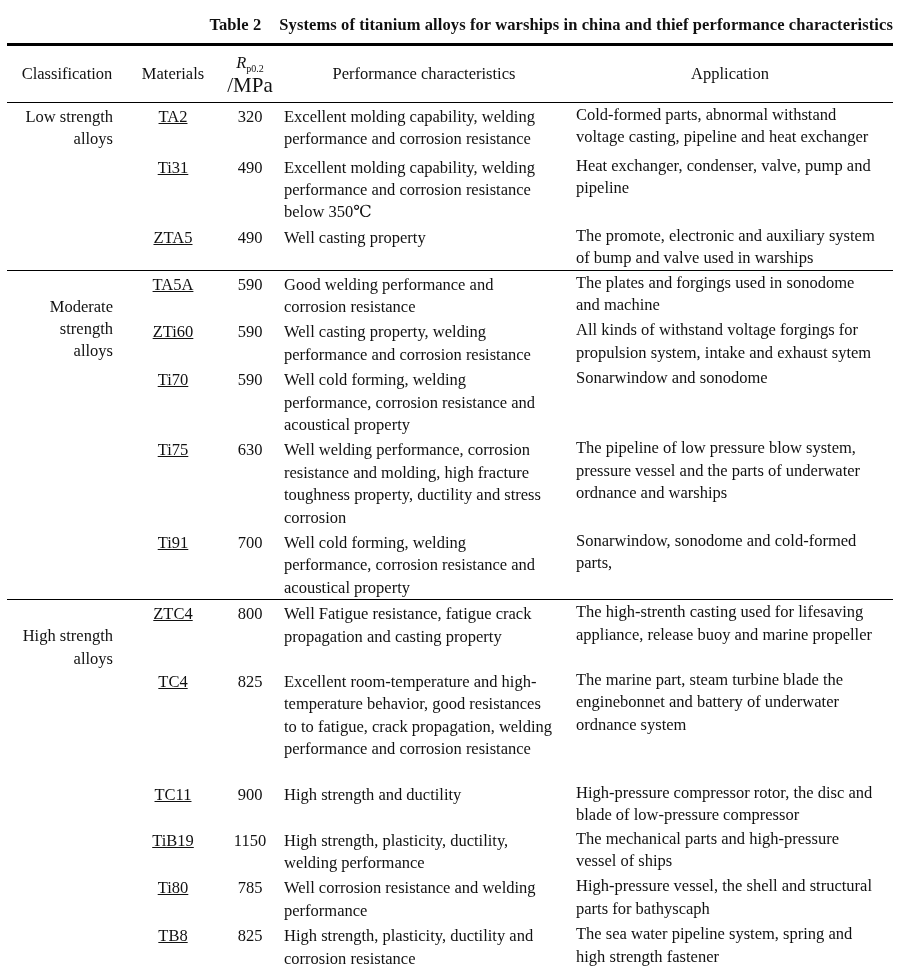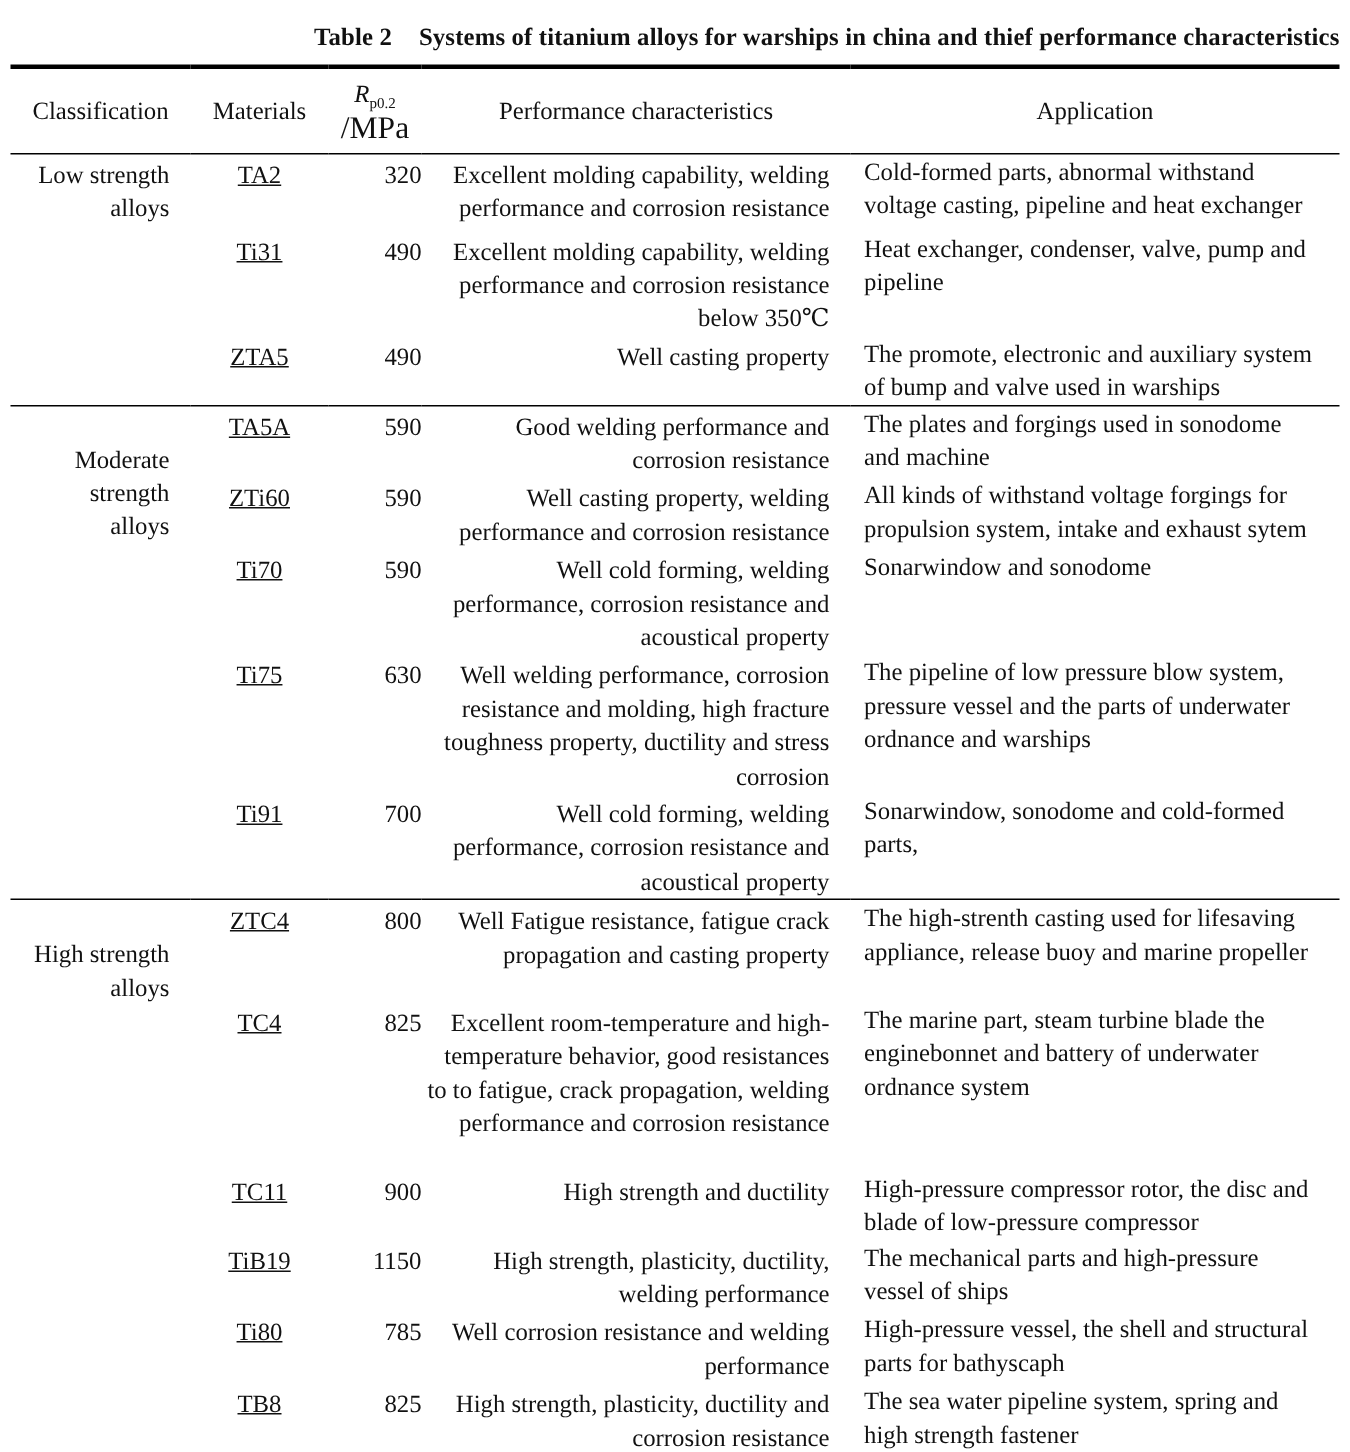--- a/index.html
+++ b/index.html
@@ -43,22 +43,22 @@
   .rp-sub{font-size:10px;vertical-align:sub;line-height:0;}
   .rp-line2{font-size:21px;}
 
   tbody.section + tbody.section{border-top:1.5px solid #000;}
 
   td{vertical-align:top;padding:0;}
   td.cls{text-align:right;}
   td.cls .clsbox{max-width:92px;margin:0 auto;padding-top:3px;}
   td.cls.offset .clsbox{padding-top:25px;}
   td.mat{text-align:center;padding-top:3px;text-decoration:underline;}
-  td.rp{text-align:right;padding-top:3px;}
-  td.perf{text-align:right;padding:3px 14px 0 3px;}
+  td.rp{text-align:center;padding-top:3px;}
+  td.perf{text-align:left;padding:3px 14px 0 3px;}
   td.app{text-align:left;padding:1px 14px 0 9px;}
 
   tr.h51{height:51px;} tr.h68{height:68px;} tr.h40{height:40px;}
   tr.h45{height:45px;} tr.h90{height:90px;} tr.h65{height:65px;}
   tr.h113{height:113px;} tr.h46{height:46px;}
 </style>
 </head>
 <body>
 
 <div class="page">

